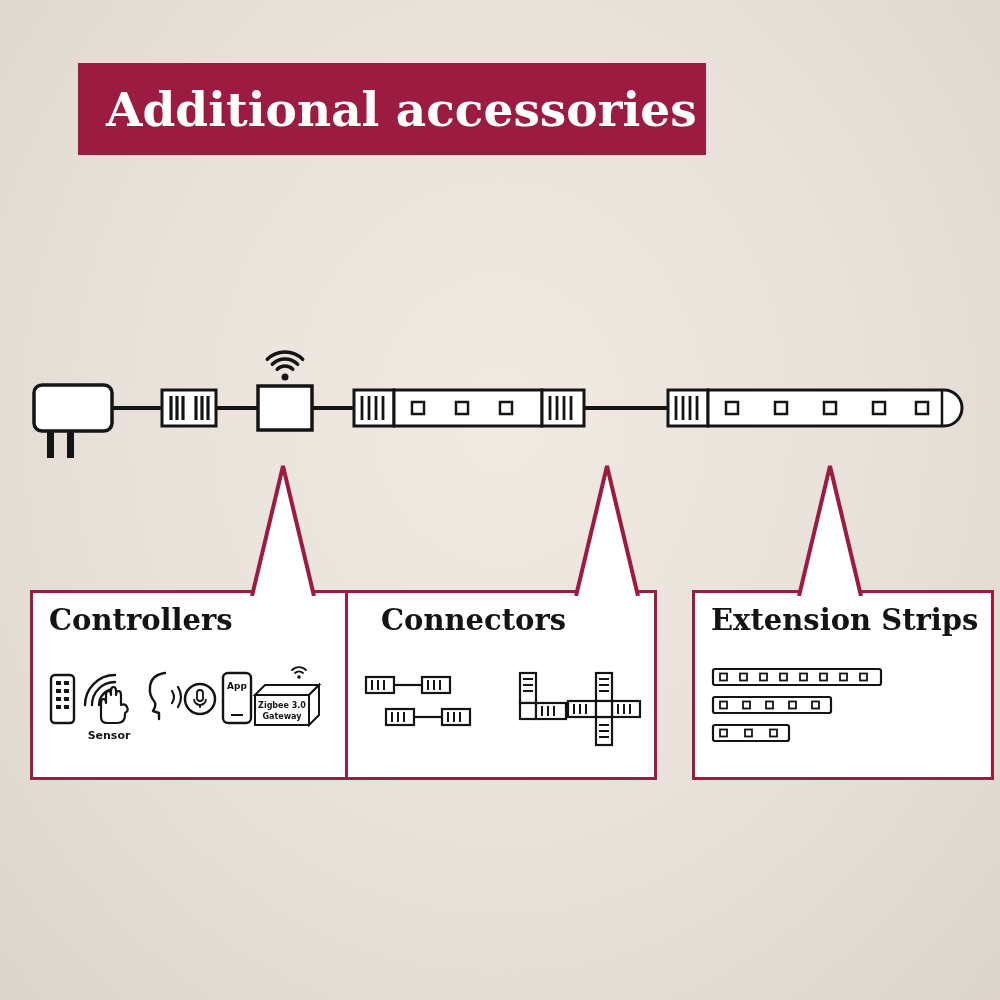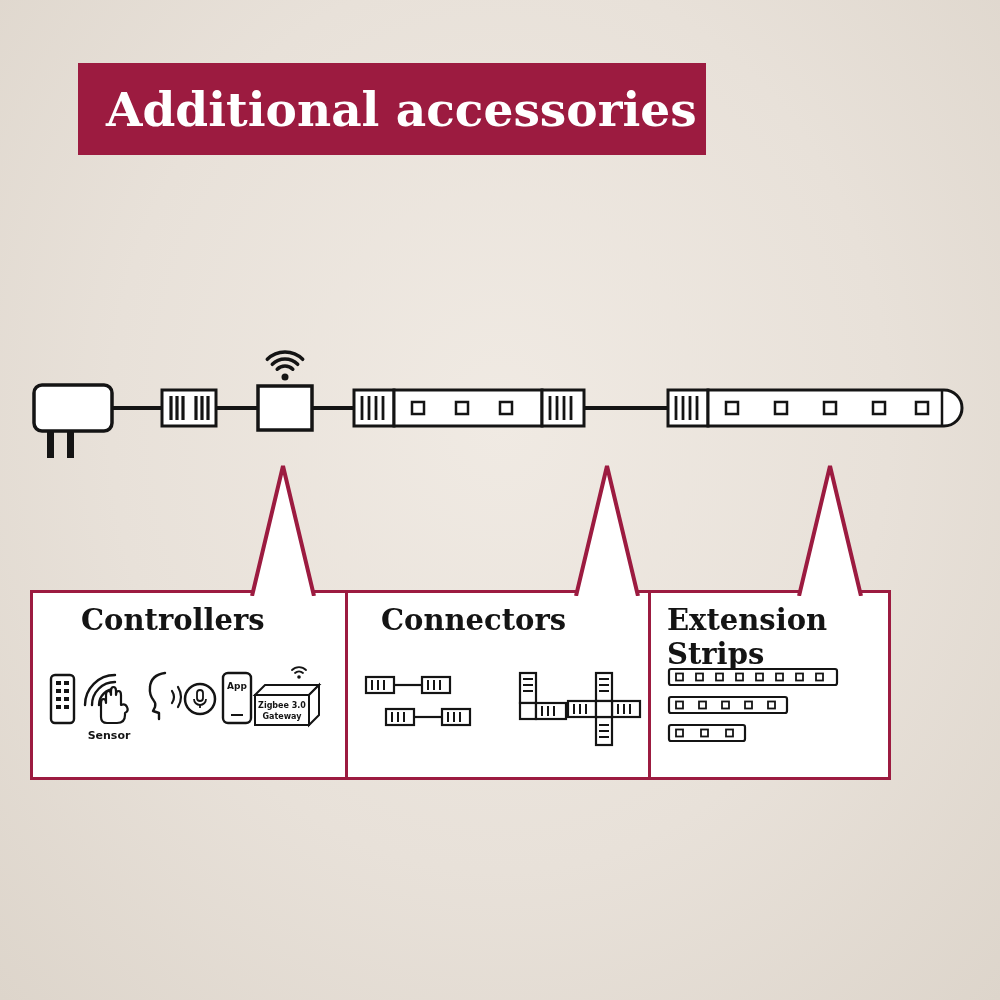--- a/index.html
+++ b/index.html
@@ -18,23 +18,23 @@
   }
   .diagram-svg{position:absolute;left:0;top:330px;}
   .pointer{position:absolute;top:460px;width:70px;height:136px;z-index:5;}
   .pointer-1{left:248px;}
   .pointer-2{left:572px;}
   .pointer-3{left:795px;}
   .box{
     position:absolute;top:590px;height:190px;background:#ffffff;
     border:3px solid #9c1b40;box-sizing:border-box;z-index:2;
   }
-  .box-1{left:30px;width:344px;padding-left:32px;}
+  .box-1{left:30px;width:344px;}
   .box-2{left:345px;width:312px;padding-left:17px;}
-  .box-3{left:648px;width:243px;}
+  .box-3{left:692px;width:302px;}
   .box h2{
     margin:10px 0 0 16px;font-family:"DejaVu Serif", serif;font-weight:700;
     font-size:29px;color:#141414;letter-spacing:0;
   }
   .icons{position:absolute;left:4px;top:68px;}
   svg text{font-family:"DejaVu Sans", sans-serif;}
 </style>
 </head>
 <body>
 

